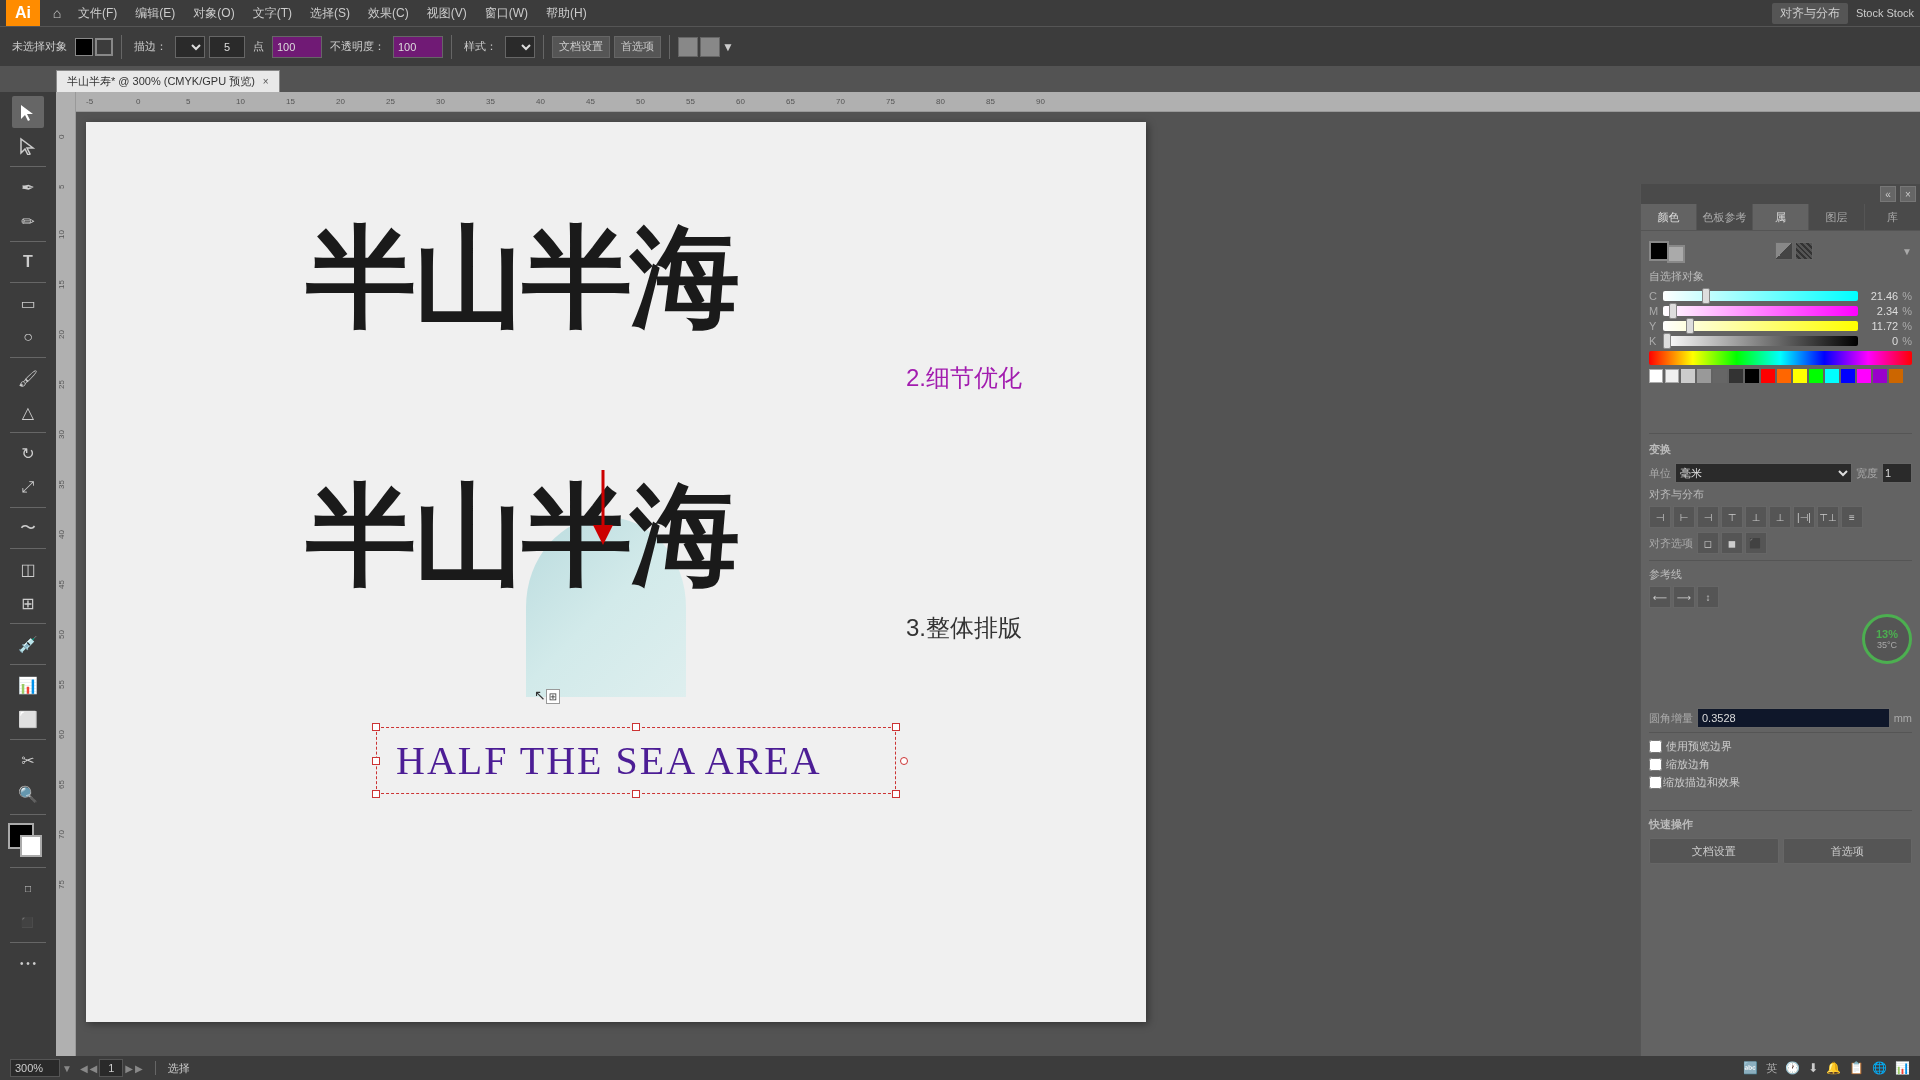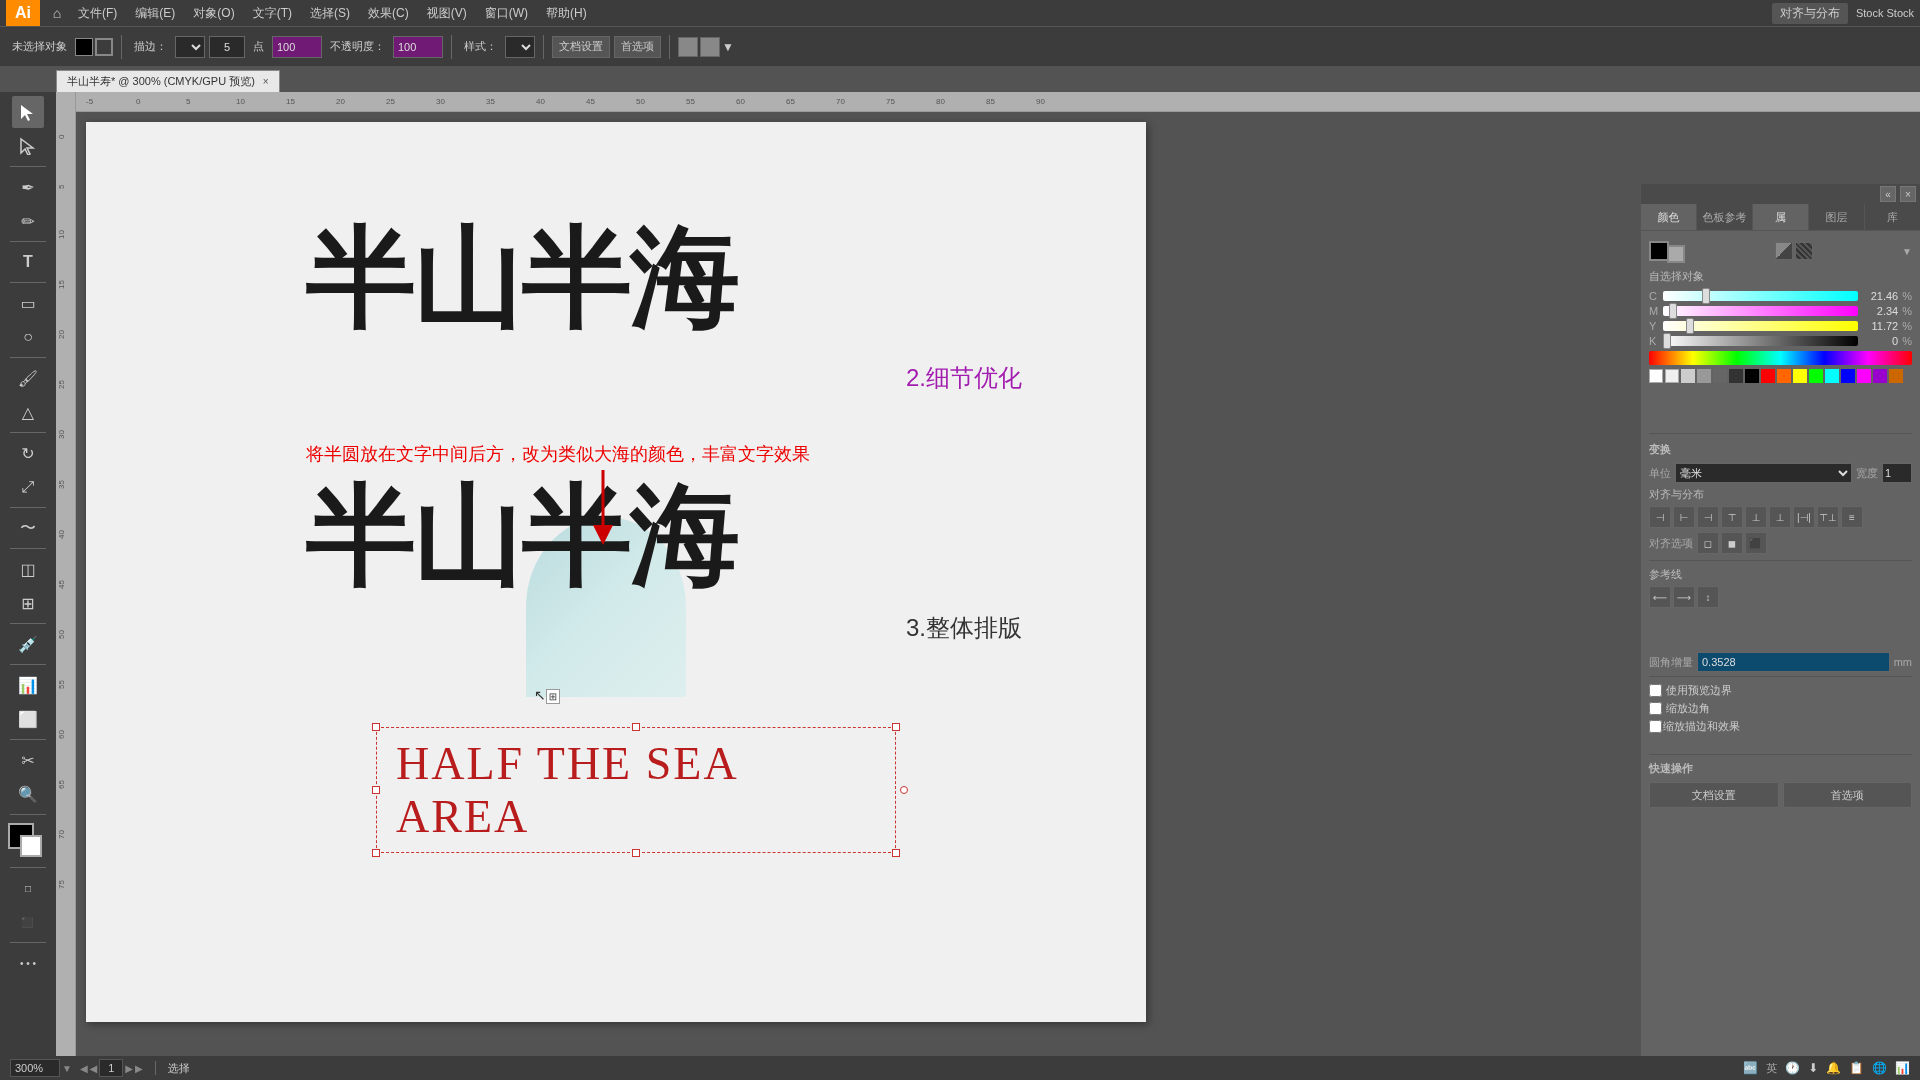--- a/index.html
+++ b/index.html
@@ -281,21 +281,20 @@
         <text x="1" y="790" font-size="8" fill="#555" transform="rotate(-90,8,790)">75</text>
       </svg>
     </div>
 
     <div id="artboard">
 
       <div class="chinese-title-top">半山半海</div>
 
       <div class="label-2">2.细节优化</div>
 
-      <div class="desc-text">将半圆放在文字中间后方，改为类似大海的颜色，丰富文字效果</div>
 
       <svg class="red-arrow" width="30" height="80" viewBox="0 0 30 80">
         <line x1="15" y1="0" x2="15" y2="65" stroke="#cc0000" stroke-width="3"></line>
         <polygon points="15,75 5,55 25,55" fill="#cc0000"></polygon>
       </svg>
 
       <div class="semicircle-deco"></div>
 
       <div style="position:absolute;top:358px;left:220px;font-size:110px;font-weight:900;color:#1a1a1a;letter-spacing:-2px;font-family:'SimHei','Microsoft YaHei',sans-serif;line-height:1;white-space:nowrap;z-index:2;">半山半海</div>
 
@@ -310,21 +309,21 @@
           <div style="position:absolute;top:-4px;left:-4px;width:8px;height:8px;background:white;border:1px solid #cc3333;z-index:11;"></div>
           <div style="position:absolute;top:-4px;left:50%;margin-left:-4px;width:8px;height:8px;background:white;border:1px solid #cc3333;z-index:11;"></div>
           <div style="position:absolute;top:-4px;right:-4px;width:8px;height:8px;background:white;border:1px solid #cc3333;z-index:11;"></div>
           <div style="position:absolute;bottom:-4px;left:-4px;width:8px;height:8px;background:white;border:1px solid #cc3333;z-index:11;"></div>
           <div style="position:absolute;bottom:-4px;left:50%;margin-left:-4px;width:8px;height:8px;background:white;border:1px solid #cc3333;z-index:11;"></div>
           <div style="position:absolute;bottom:-4px;right:-4px;width:8px;height:8px;background:white;border:1px solid #cc3333;z-index:11;"></div>
           <div style="position:absolute;top:50%;margin-top:-4px;left:-4px;width:8px;height:8px;background:white;border:1px solid #cc3333;z-index:11;"></div>
           <div style="position:absolute;top:50%;margin-top:-4px;right:-12px;width:8px;height:8px;background:white;border:1px solid #cc3333;border-radius:50%;z-index:11;"></div>
 
           <div style="padding:10px 20px;">
-            <span style="font-size:46px;font-family:'Georgia','Times New Roman',serif;color:#b91c1c;font-weight:normal;letter-spacing:2px;">HALF THE SEA AREA</span>
+            <span style="font-size:40px;font-family:'Georgia','Times New Roman',serif;color:#4c1d95;font-weight:normal;letter-spacing:2px;">HALF THE SEA AREA</span>
           </div>
         </div>
       </div>
 
       <div style="position:absolute;top:565px;left:448px;font-size:14px;color:#333;z-index:20;">↖<span style="font-size:10px;background:white;border:1px solid #999;padding:1px 2px;">⊞</span></div>
     </div>
   </div>
 
   <div id="color-right-panel">
 
@@ -458,24 +457,30 @@
 
       <div style="height:1px;background:#555;margin-bottom:6px;"></div>
 
       <div style="font-size:11px;color:#bbb;margin-bottom:4px;">参考线</div>
       <div style="display:flex;gap:2px;margin-bottom:6px;">
         <div style="width:22px;height:22px;background:#555;border:1px solid #666;display:flex;align-items:center;justify-content:center;cursor:pointer;font-size:10px;color:#ccc;">⟵</div>
         <div style="width:22px;height:22px;background:#555;border:1px solid #666;display:flex;align-items:center;justify-content:center;cursor:pointer;font-size:10px;color:#ccc;">⟶</div>
         <div style="width:22px;height:22px;background:#555;border:1px solid #666;display:flex;align-items:center;justify-content:center;cursor:pointer;font-size:10px;color:#ccc;">↕</div>
       </div>
 
+      <div style="display:flex;justify-content:flex-end;margin-bottom:6px;">
+        <div style="width:50px;height:50px;border-radius:50%;background:#555;border:3px solid #4CAF50;display:flex;align-items:center;justify-content:center;flex-direction:column;">
+          <span style="font-size:11px;color:#4CAF50;font-weight:bold;">13%</span>
+          <span style="font-size:9px;color:#aaa;">35°C</span>
+        </div>
+      </div>
 
       <div style="display:flex;align-items:center;gap:4px;margin-bottom:4px;margin-top:44px;">
         <span style="font-size:11px;color:#aaa;">圆角增量</span>
-        <input style="flex: 1 1 0%; height: 20px; background: #0c4a6e; border: 1px solid rgb(102, 102, 102); color: rgb(221, 221, 221); font-size: 11px; padding: 0px 4px;" value="0.3528">
+        <input style="flex: 1 1 0%; height: 20px; background: #0f172a; border: 1px solid rgb(102, 102, 102); color: rgb(221, 221, 221); font-size: 11px; padding: 0px 4px;" value="0.3528">
         <span style="font-size:11px;color:#aaa;">mm</span>
       </div>
 
       <div style="height:1px;background:#555;margin-bottom:6px;"></div>
 
       <div style="display:flex;align-items:center;gap:4px;margin-bottom:3px;">
         <input type="checkbox" style="">
         <span style="font-size:11px;color:#ccc;">使用预览边界</span>
       </div>
       <div style="display:flex;align-items:center;gap:4px;margin-bottom:3px;">

